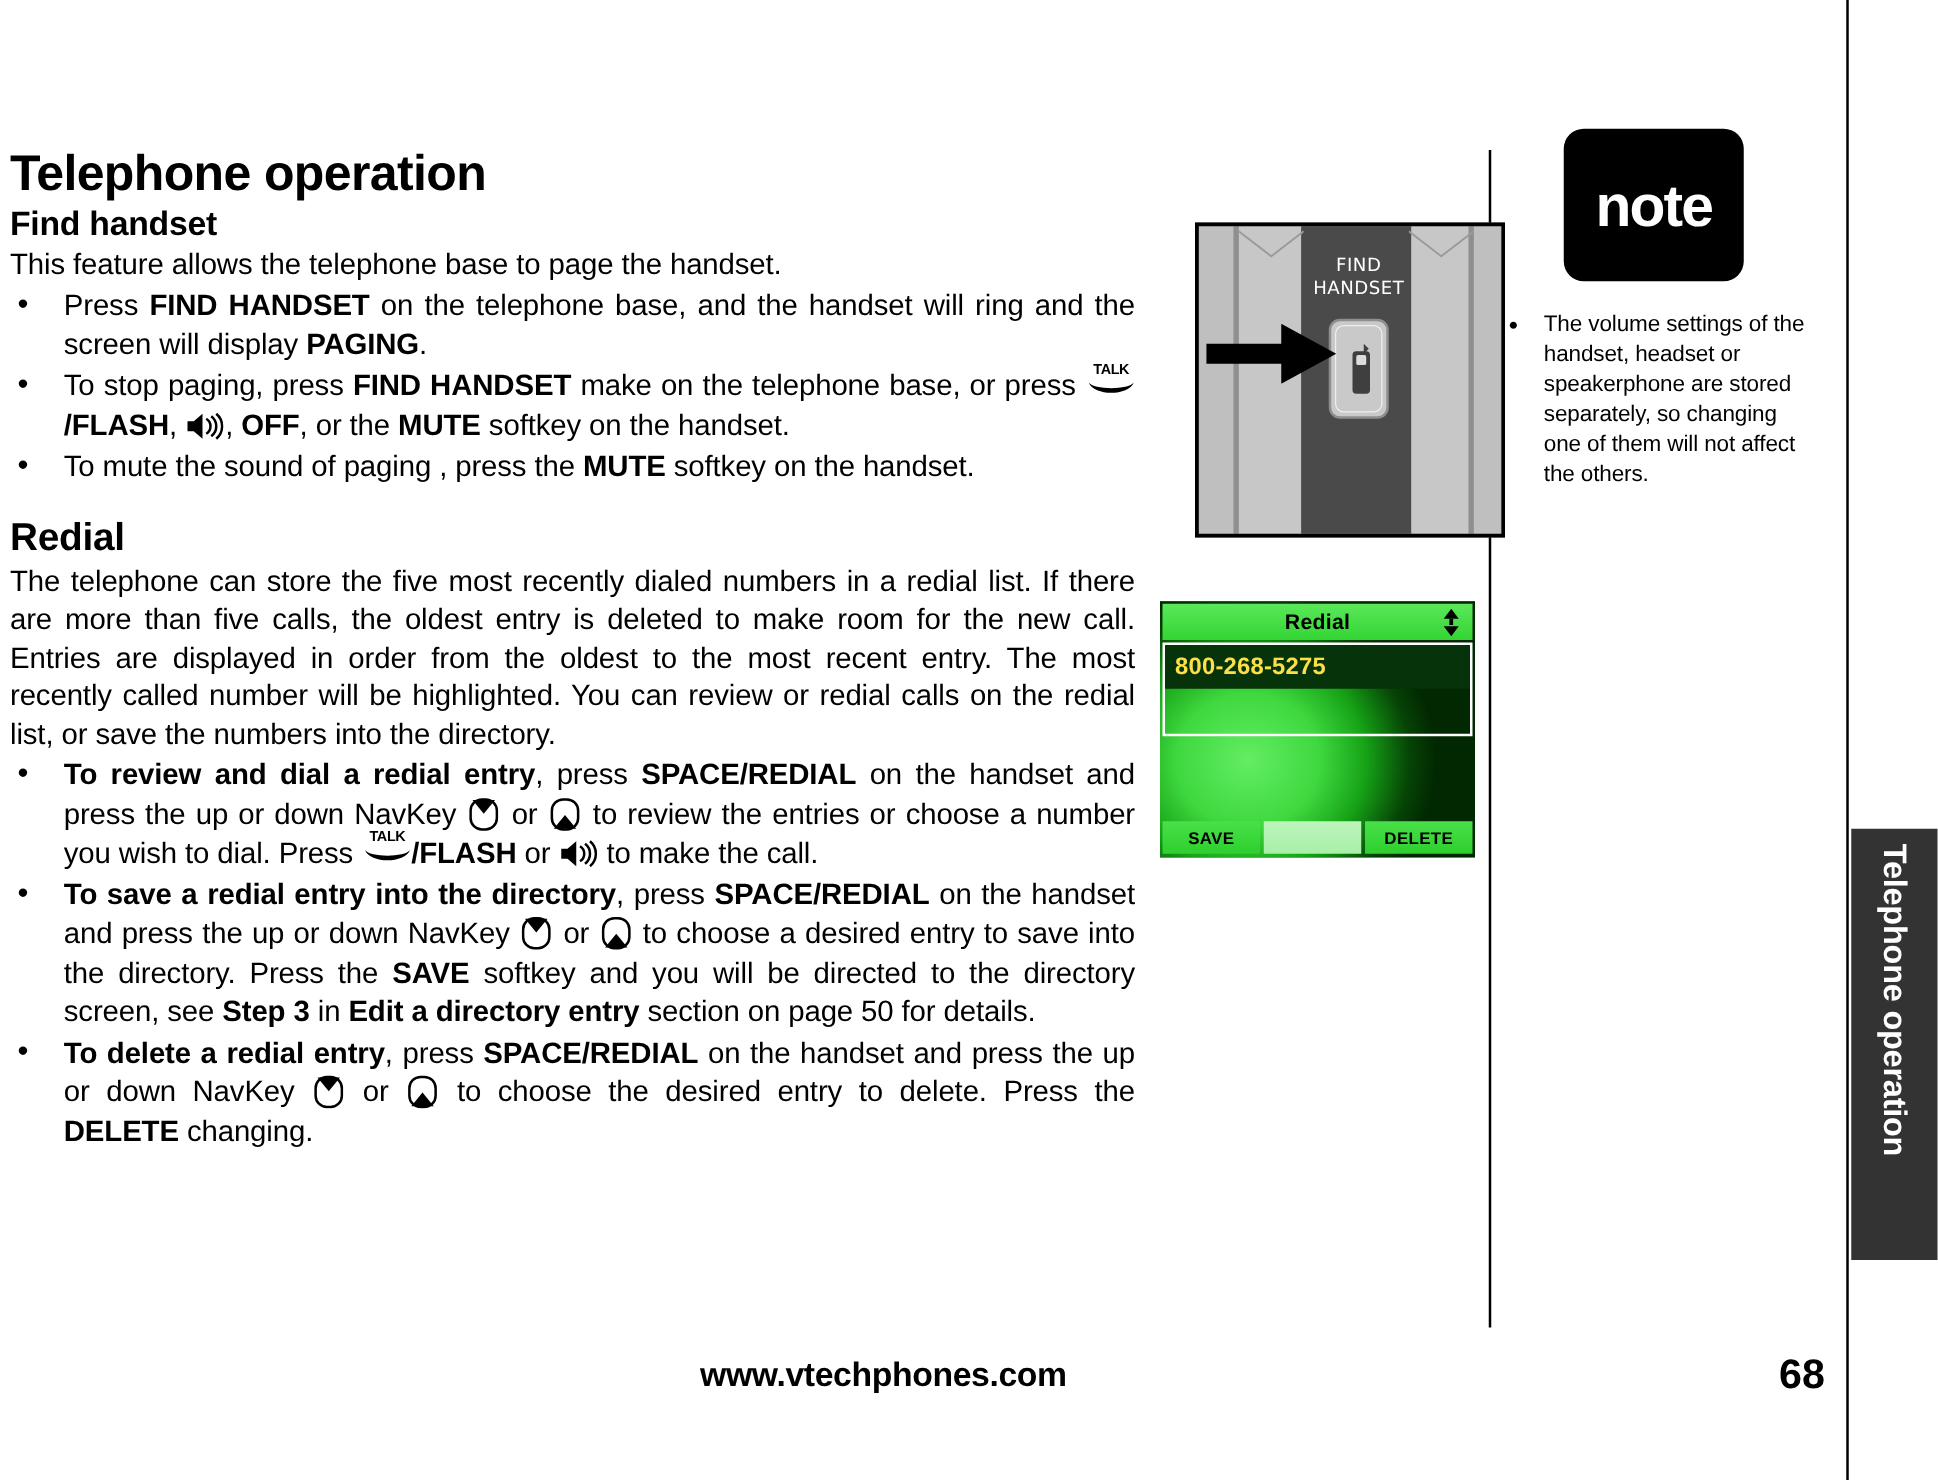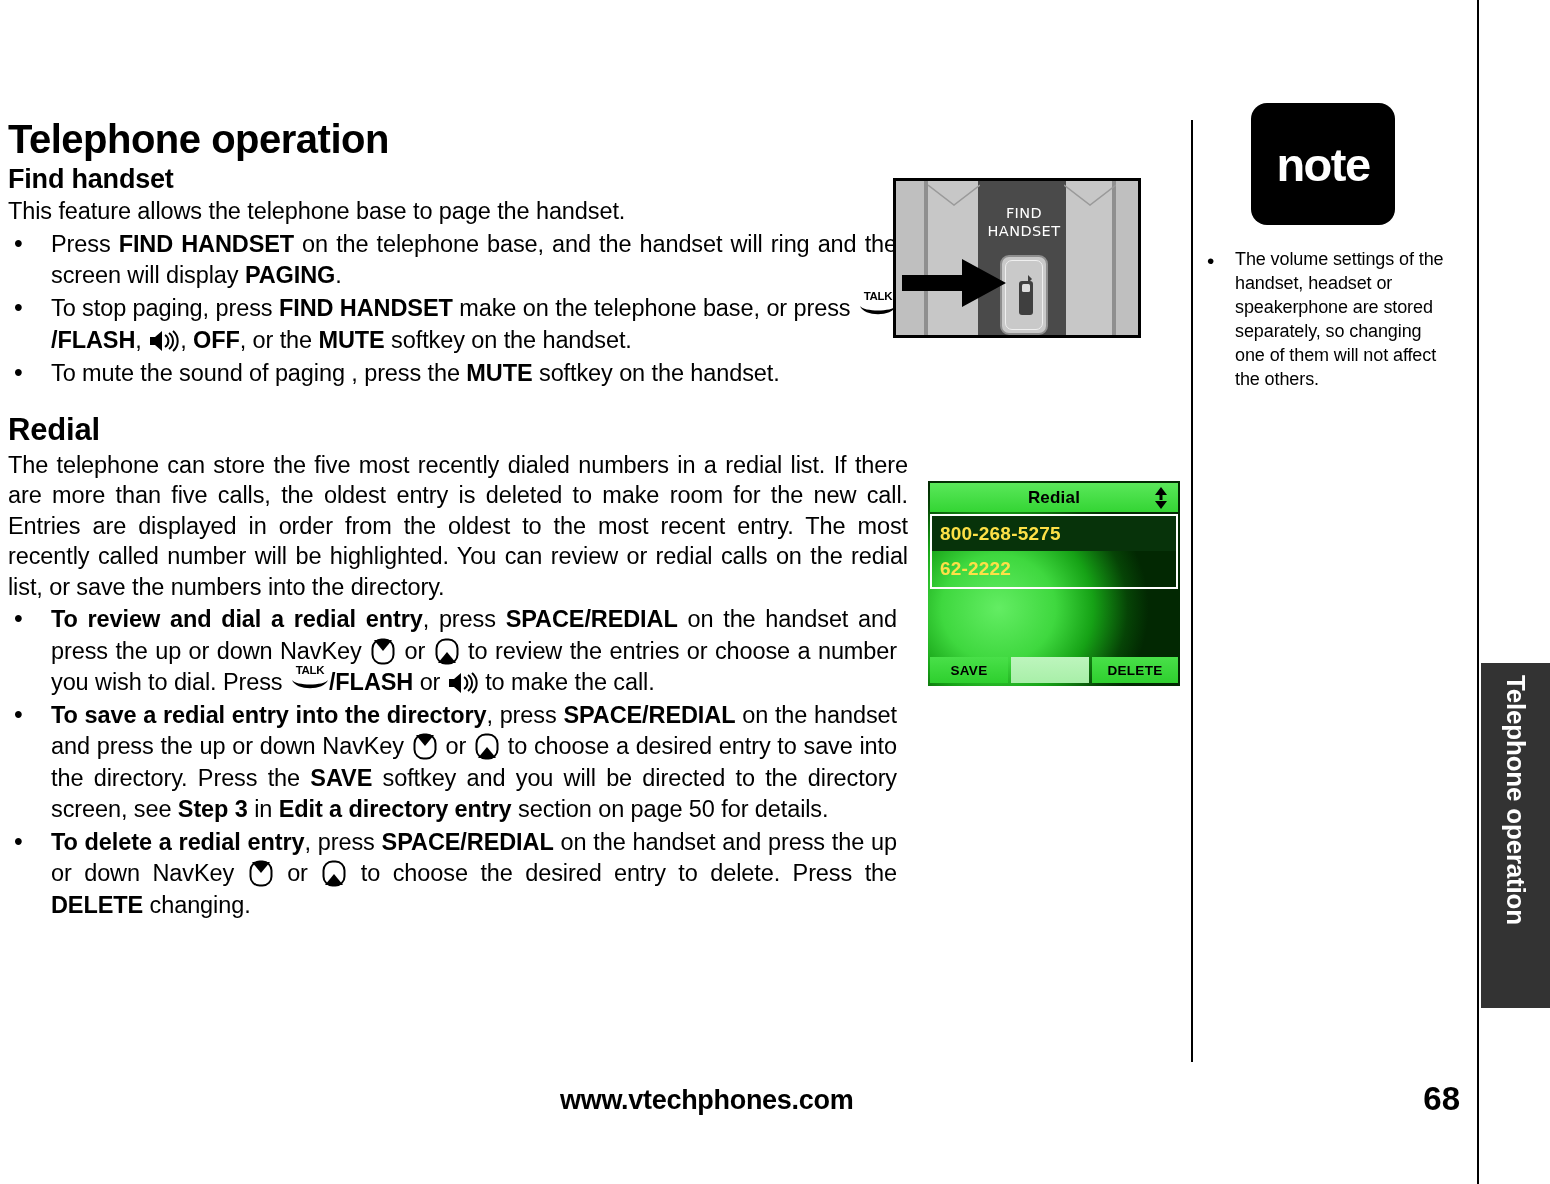--- a/index.html
+++ b/index.html
@@ -65,21 +65,21 @@
     line-height: 1.30;
     margin: 0 0 0 0;
     text-align: justify;
     text-justify: inter-word;
     letter-spacing: -0.1px;
   }
   p.body-text.nojust { text-align: left; }
 
   ul.bullets {
     list-style: none;
-    margin: 2px 11px 0 0;
+    margin: 2px 0 0 0;
     padding: 0;
   }
   ul.bullets > li {
     position: relative;
     padding-left: 43px;
     font-size: 23.5px;
     line-height: 1.33;
     margin-bottom: 2px;
     text-align: justify;
     letter-spacing: -0.1px;
@@ -138,24 +138,24 @@
     left: 1191px;
     top: 120px;
     width: 2px;
     height: 942px;
     background: #000;
   }
 
   
   #fig-base {
     position: absolute;
-    left: 893px;
+    left: 956px;
     top: 178px;
     width: 248px;
-    height: 160px;
+    height: 252px;
     border: 3px solid #000;
     background: #737373;
     box-sizing: border-box;
     overflow: hidden;
   }
   #fig-base .slab {
     position: absolute;
     top: 0; bottom: 0;
   }
   #fig-base .arrow { position: absolute; left: 6px; top: 78px; }
@@ -481,23 +481,20 @@
         <path d="M8 0 L14 8 H2 Z" fill="#000"></path>
         <rect x="6.5" y="8" width="3" height="5" fill="#000"></rect>
         <path d="M8 22 L14 14 H2 Z" fill="#000"></path>
       </svg>
     </div>
 
     <div class="lcd-listbox">
       <div class="lcd-row selected">
         <span>800-268-5275</span>
       </div>
-      <div class="lcd-row plain">
-        <span>62-2222</span>
-      </div>
     </div>
 
     <div class="lcd-softbar">
       <div class="softkey left">SAVE</div>
       <div class="softkey mid"></div>
       <div class="softkey right">DELETE</div>
     </div>
   </div>
 
   <div id="note-badge">

